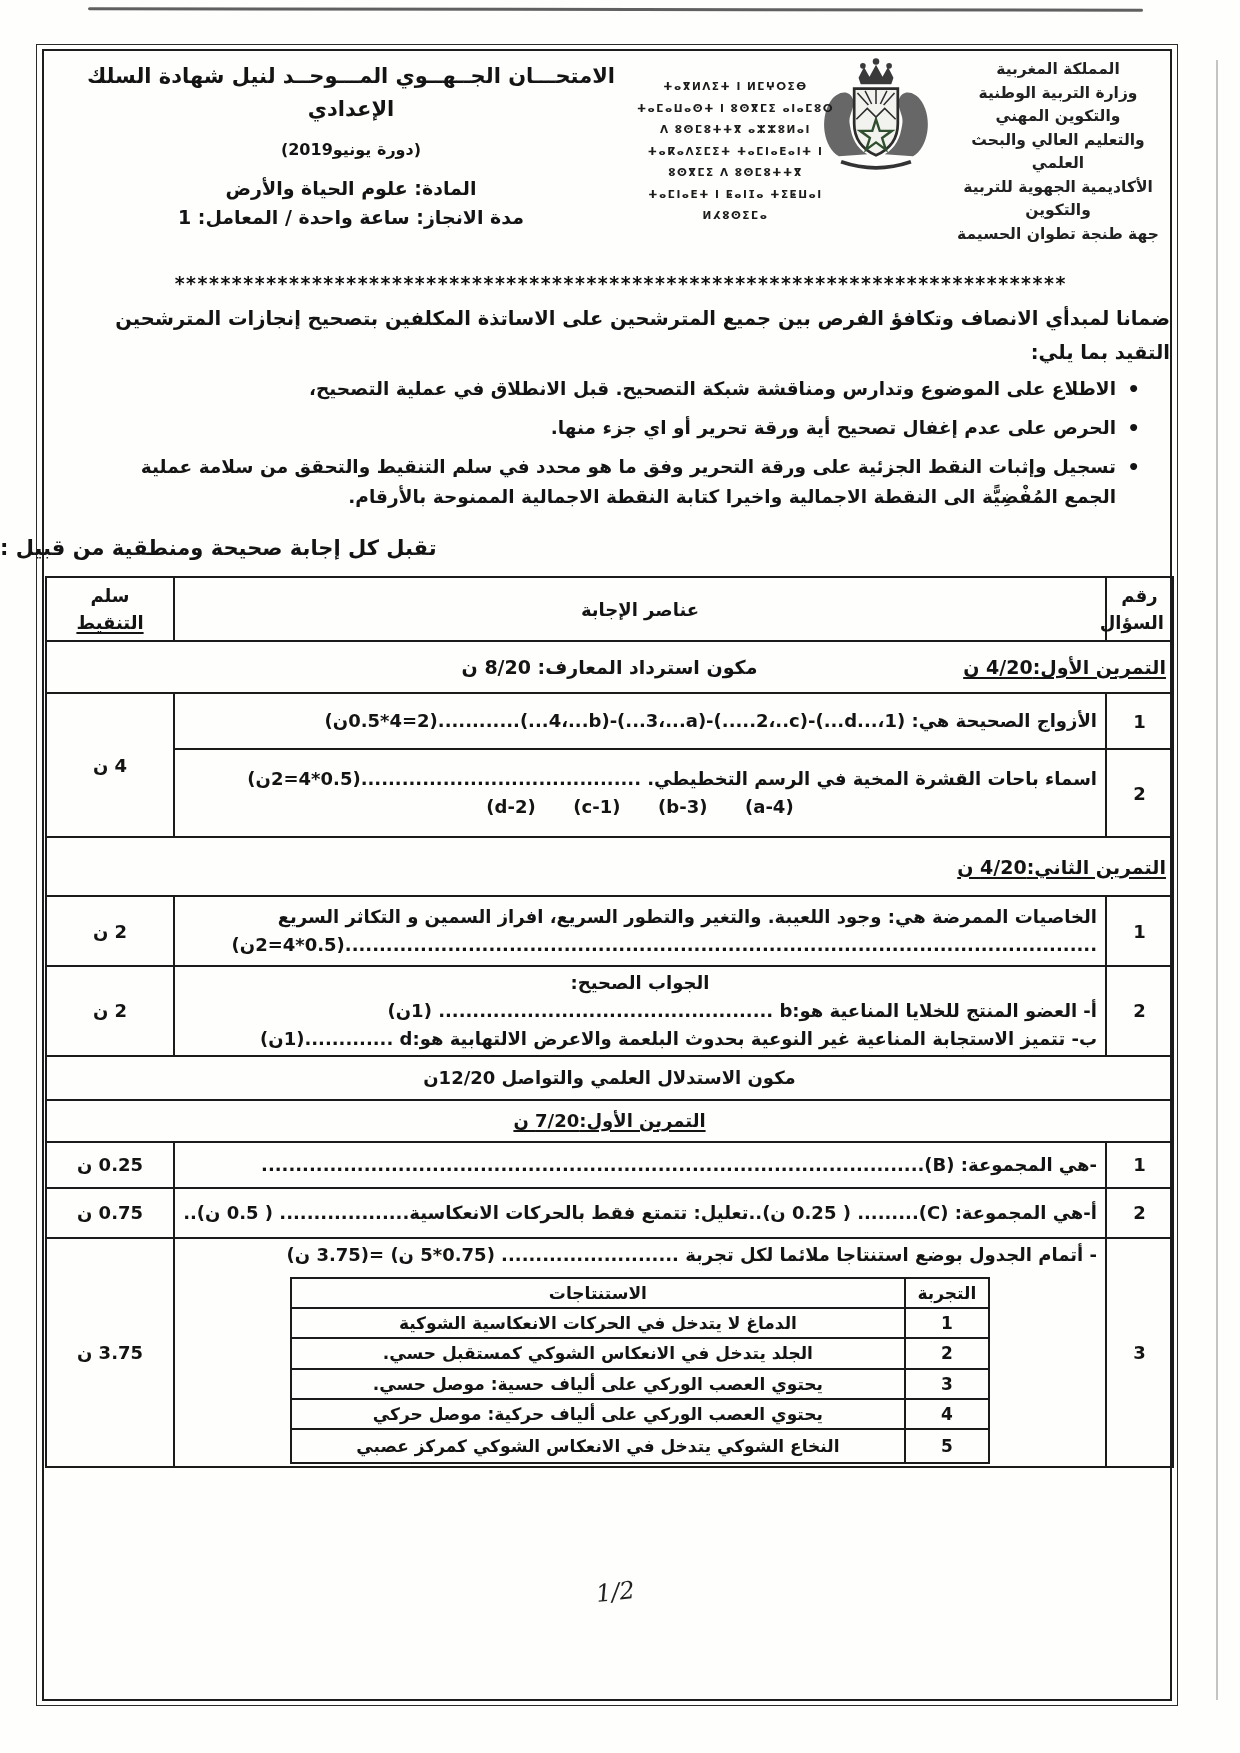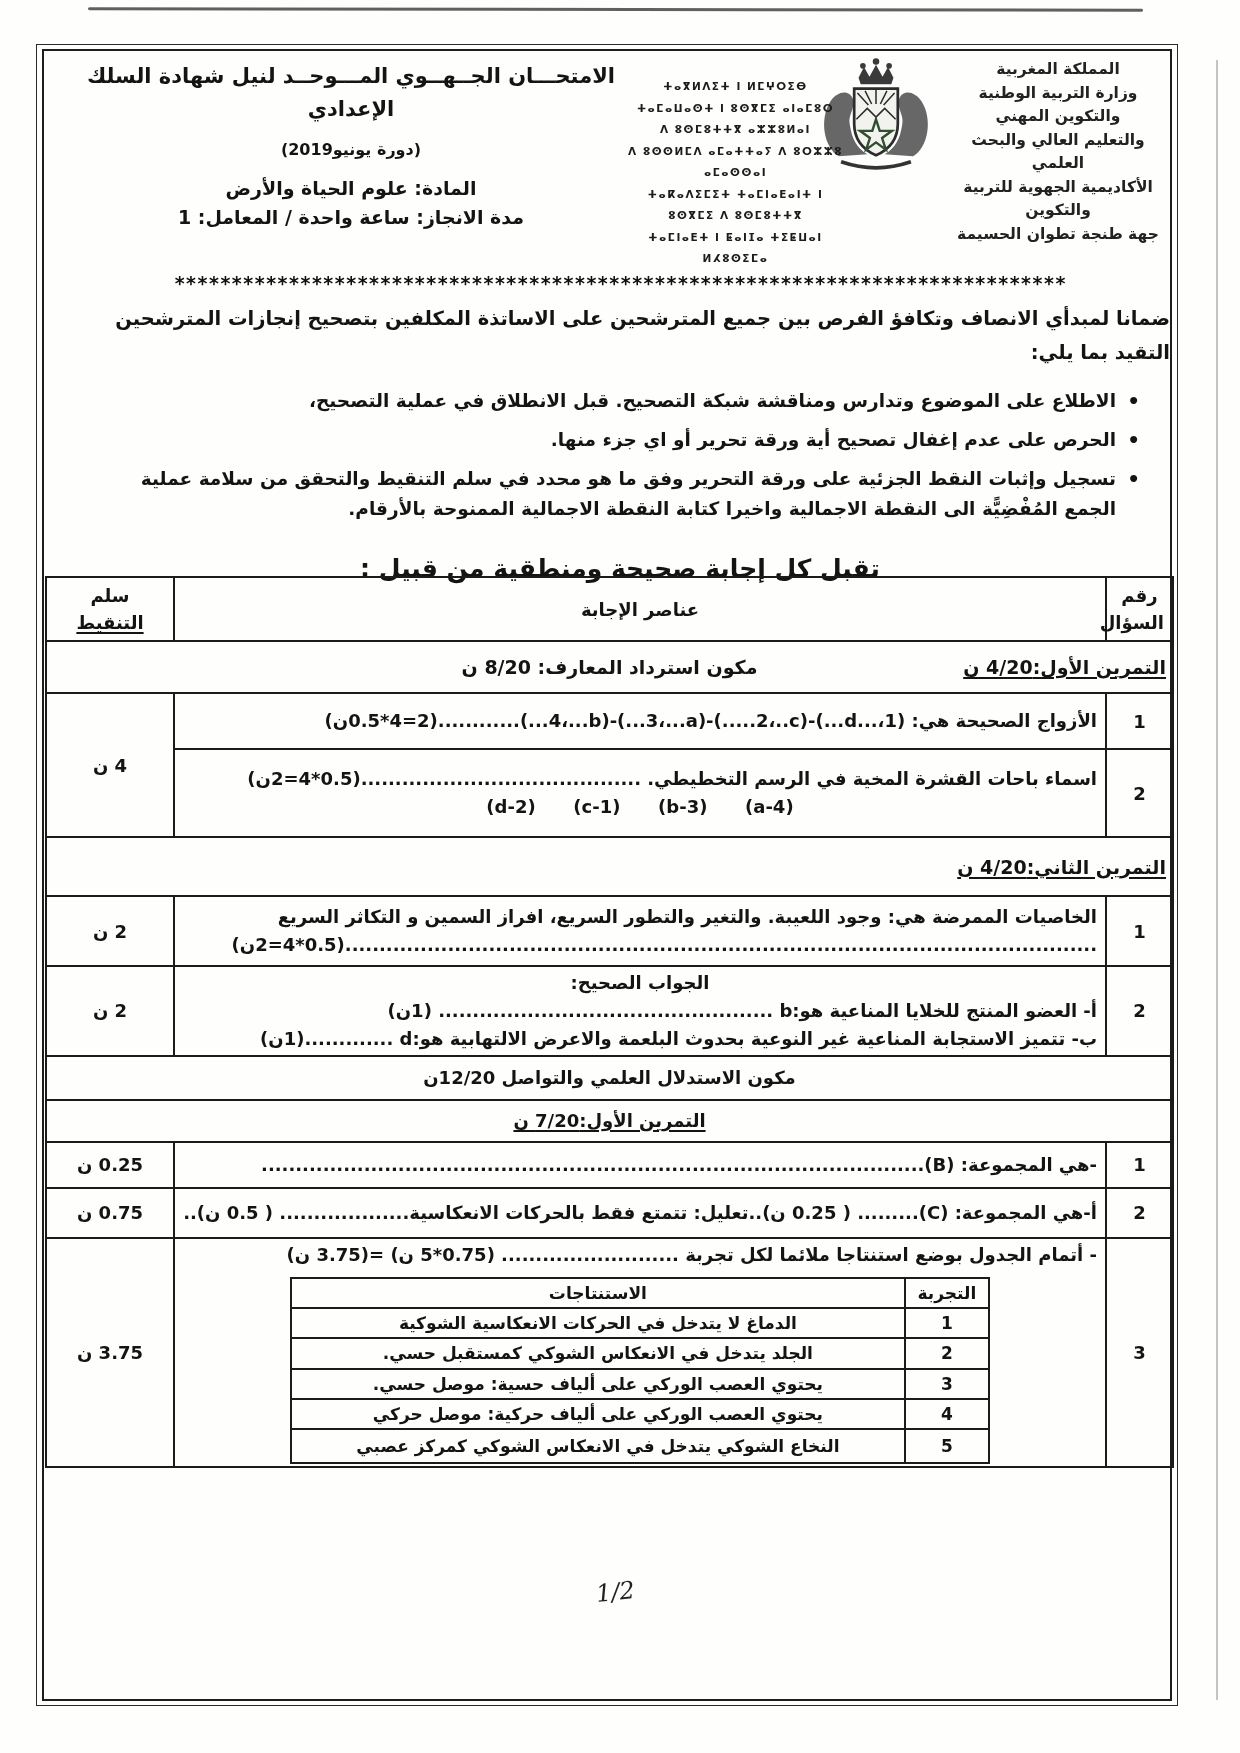--- a/index.html
+++ b/index.html
@@ -24,26 +24,26 @@
   .exam-title{font-size:21px;line-height:1.55;}
   .exam-session{font-size:16px;margin-top:15px;}
   .exam-subject{font-size:19px;margin-top:18px;}
   .exam-duration{font-size:19px;margin-top:7px;}
 
   .stars{position:absolute;left:0;top:272px;width:100%;text-align:center;
          font-family:"DejaVu Sans Mono",monospace;font-weight:700;font-size:19px;color:#111;}
 
   .intro{position:absolute;right:70px;left:70px;top:302px;direction:rtl;text-align:right;
          font-size:19.5px;font-weight:700;line-height:1.75;}
-  .bullets{position:absolute;right:96px;left:84px;top:386px;direction:rtl;margin:0;padding:0;list-style:none;
+  .bullets{position:absolute;right:96px;left:84px;top:374px;direction:rtl;margin:0;padding:0;list-style:none;
            font-size:18.5px;font-weight:700;line-height:1.62;}
   .bullets li{position:relative;padding-right:28px;margin-bottom:9px;text-align:right;}
   .bullets li::before{content:"•";position:absolute;right:4px;top:-1px;font-size:20px;}
-  .closing{position:absolute;left:0;top:554px;width:100%;text-align:center;direction:rtl;
-           font-size:25px;font-weight:700;}
+  .closing{position:absolute;left:0;top:536px;width:100%;text-align:left;direction:rtl;
+           font-size:21px;font-weight:700;}
 
   
   table.main{position:absolute;left:45px;top:576px;width:1127px;border-collapse:collapse;
              direction:rtl;table-layout:fixed;font-weight:700;}
   table.main td{border:2px solid #1b1b1b;padding:2px 8px;font-size:18px;vertical-align:middle;}
   td.th{ text-align:center;font-size:19px;line-height:1.5;}
   .u{text-decoration:underline;text-underline-offset:3px;text-decoration-thickness:2px;}
   td.num{text-align:center;font-size:19px;font-family:"DejaVu Sans",sans-serif;}
   td.score{text-align:center;font-size:20px;}
   td.ans{line-height:1.55;}
@@ -104,21 +104,20 @@
       <path d="M42,58 L52,48 L60,56 L68,48 L78,58"></path>
     </g>
     <path d="M60,58 l3.4,10.6 h11.2 l-9,6.6 l3.4,10.6 l-9,-6.6 l-9,6.6 l3.4,-10.6 l-9,-6.6 h11.2 Z" fill="none" stroke="#2f4f2f" stroke-width="2.2"></path>
     <path d="M28,97 Q60,108 92,97" stroke="#333" stroke-width="3.5" fill="none"></path>
   </svg>
 
   <div class="tifinagh">
     <div>ⵜⴰⴳⵍⴷⵉⵜ ⵏ ⵍⵎⵖⵔⵉⴱ</div>
     <div>ⵜⴰⵎⴰⵡⴰⵙⵜ ⵏ ⵓⵙⴳⵎⵉ ⴰⵏⴰⵎⵓⵔ</div>
     <div>ⴷ ⵓⵙⵎⵓⵜⵜⴳ ⴰⵣⵣⵓⵍⴰⵏ</div>
-    <div>ⴷ ⵓⵙⵙⵍⵎⴷ ⴰⵎⴰⵜⵜⴰⵢ ⴷ ⵓⵔⵣⵣⵓ ⴰⵎⴰⵙⵙⴰⵏ</div>
     <div>ⵜⴰⴽⴰⴷⵉⵎⵉⵜ ⵜⴰⵎⵏⴰⴹⴰⵏⵜ ⵏ ⵓⵙⴳⵎⵉ ⴷ ⵓⵙⵎⵓⵜⵜⴳ</div>
     <div>ⵜⴰⵎⵏⴰⴹⵜ ⵏ ⵟⴰⵏⵊⴰ ⵜⵉⵟⵡⴰⵏ ⵍⵃⵓⵙⵉⵎⴰ</div>
   </div>
 
   <div class="exam-block">
     <div class="exam-title">الامتحـــان الجــهــوي المـــوحــد لنيل شهادة السلك الإعدادي</div>
     <div class="exam-session">(دورة يونيو2019)</div>
     <div class="exam-subject">المادة: علوم الحياة والأرض</div>
     <div class="exam-duration">مدة الانجاز: ساعة واحدة / المعامل: 1</div>
   </div>

